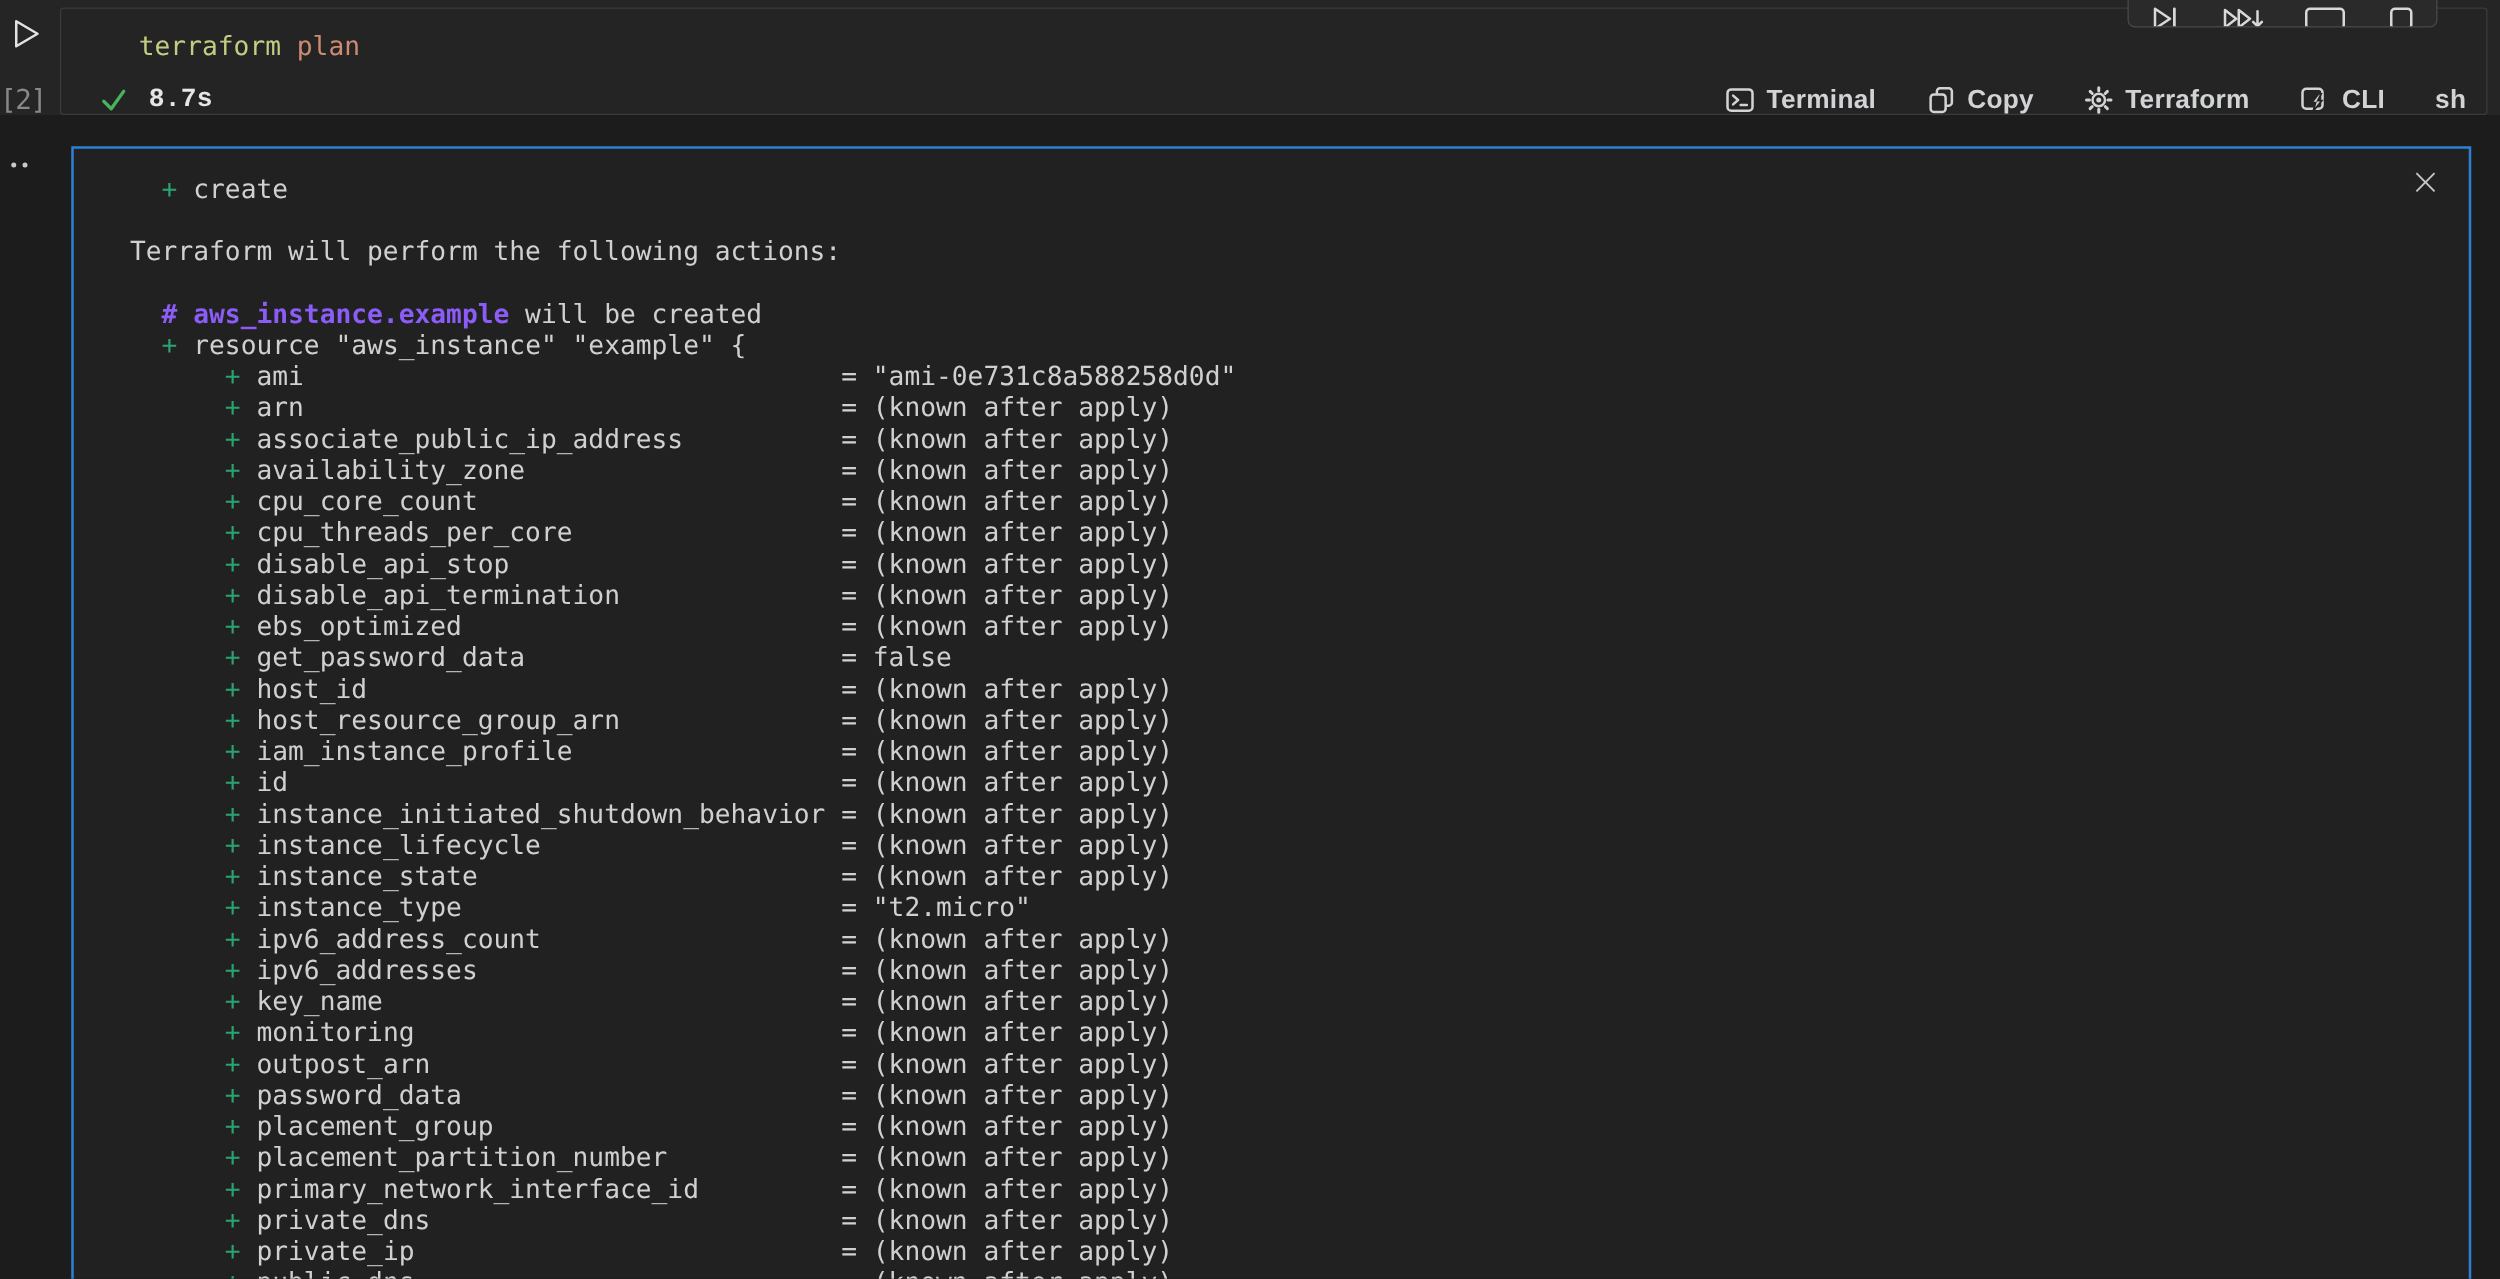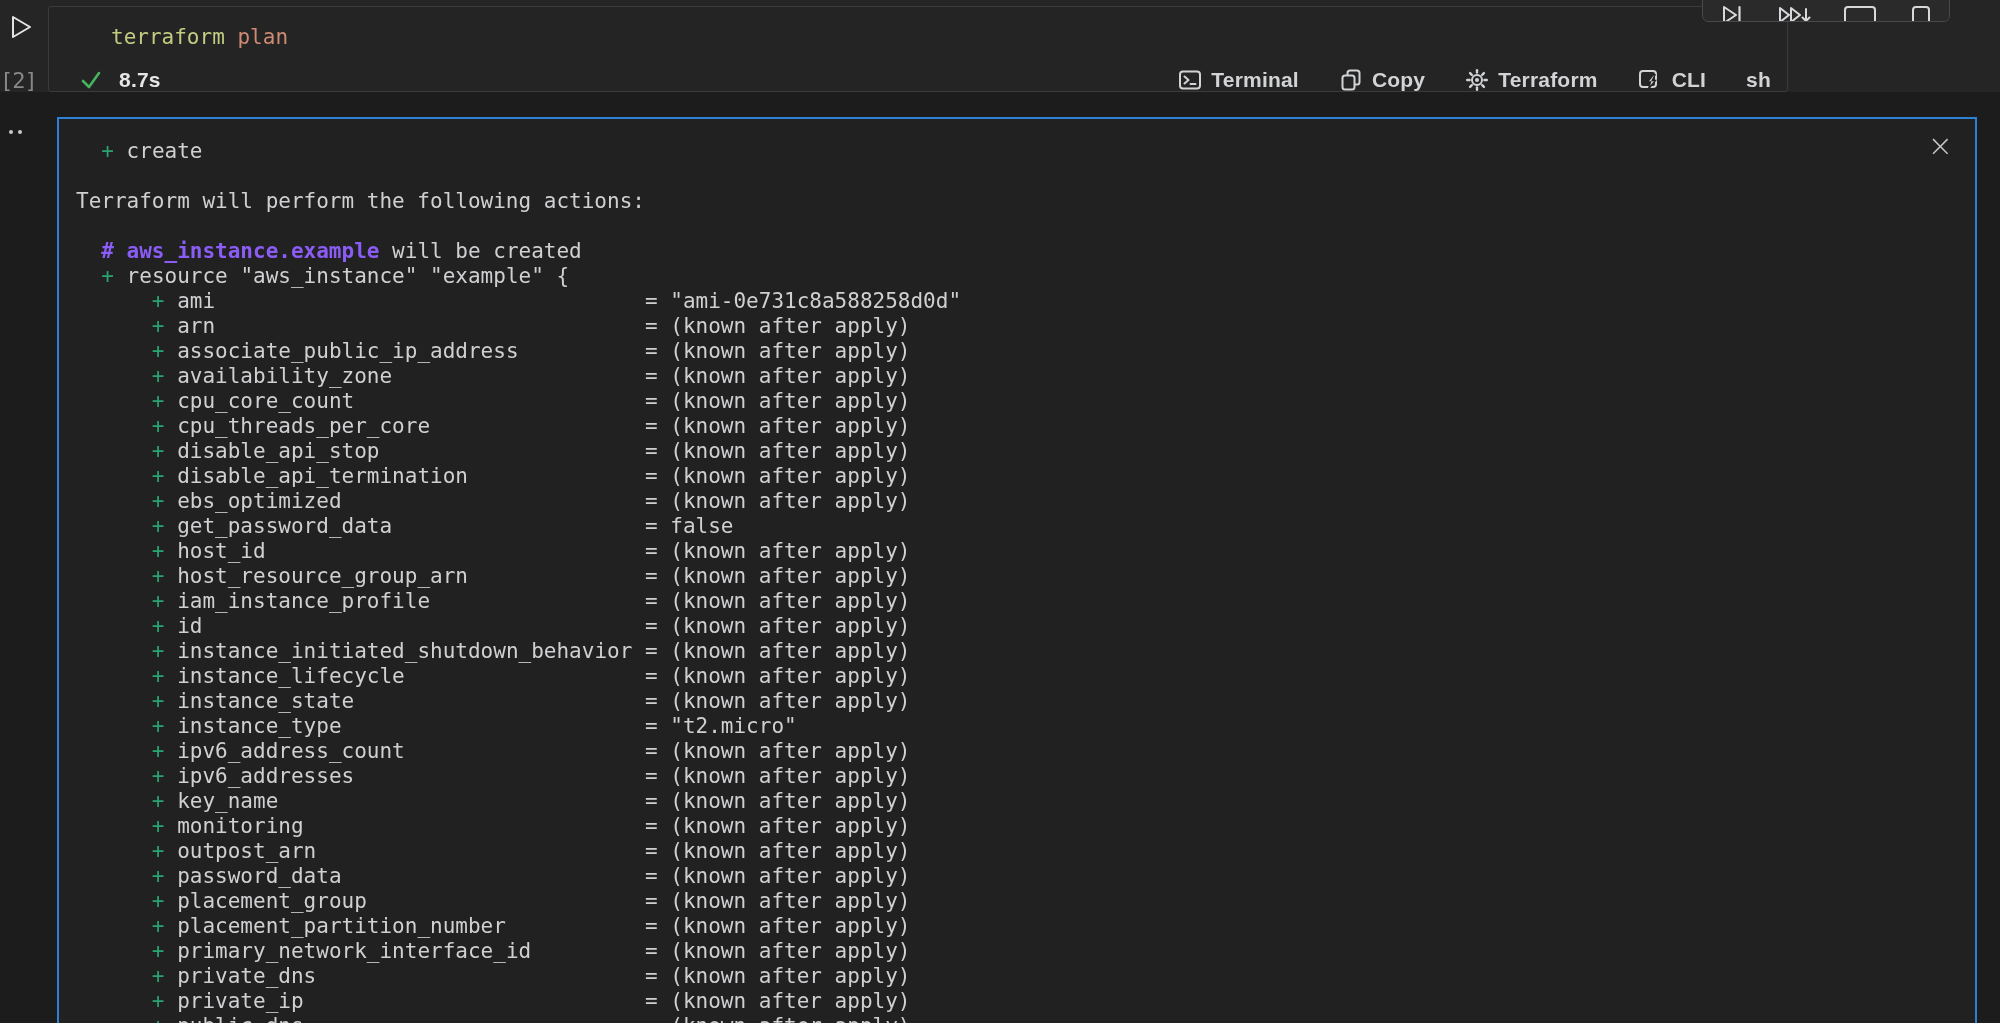--- a/index.html
+++ b/index.html
@@ -11,35 +11,35 @@
     -webkit-font-smoothing:antialiased;
   }
   .mono { font-family:"DejaVu Sans Mono", monospace; }
 
   
   .top-strip {
     position:absolute; left:0; top:0; width:2000px; height:92px;
     background:#252526;
   }
   .cell-block {
-    position:absolute; left:48px; top:6px; width:1740px; height:86px;
+    position:absolute; left:48px; top:6px; width:1942px; height:86px;
     background:#242425; border:1px solid #3b3b3d; border-radius:3px;
   }
   .cmd-row {
     position:absolute; left:62px; top:16px; height:28px;
     font-family:"DejaVu Sans Mono", monospace; font-size:21px; line-height:28px;
     white-space:pre;
   }
   .cmd-program { color:#c5cc82; }
   .cmd-argument { color:#ce8a73; }
   .status-row {
     position:absolute; left:30px; top:60px; height:26px;
     display:flex; align-items:center; gap:16px;
   }
-  .duration { color:#e6e6e6; font-size:21px; font-weight:600; letter-spacing:0.2px; }
+  .duration { color:#e6e6e6; font-size:21px; font-weight:600; letter-spacing:0.2px;font-family:Liberation Mono, monospace; }
 
   .actions-row {
     position:absolute; right:16px; top:58px; height:30px;
     display:flex; align-items:center; gap:40px;
   }
   .action-btn {
     display:flex; align-items:flex-end; gap:9px;
     color:#d2d3d5; font-size:21px; font-weight:600; letter-spacing:0.2px;
     cursor:pointer; user-select:none;
   }
@@ -84,21 +84,21 @@
     font-size:30px; line-height:30px; color:#c5c5c6; cursor:pointer;
     font-family:"DejaVu Sans", sans-serif; font-weight:300;
   }
   .plan-lines {
     position:absolute; left:0; top:0; right:60px; bottom:0;
     padding:20px 0 0 17px;
     font-family:"DejaVu Sans Mono", monospace;
     font-size:21px; line-height:25px; color:#d0d0d2;
     white-space:pre; overflow:hidden;
   }
-  .plan-lines .line { height:25px; }
+  .plan-lines .line { height:25px;margin-left:28px; }
   .tf-plus { color:#2ba371; }
   .tf-strong { color:#8b5cf6; font-weight:bold; }
 </style>
 </head>
 <body>
 
 <div class="top-strip">
 
   <div class="gutter-run">
     <svg width="26" height="26" viewBox="0 0 26 26">

